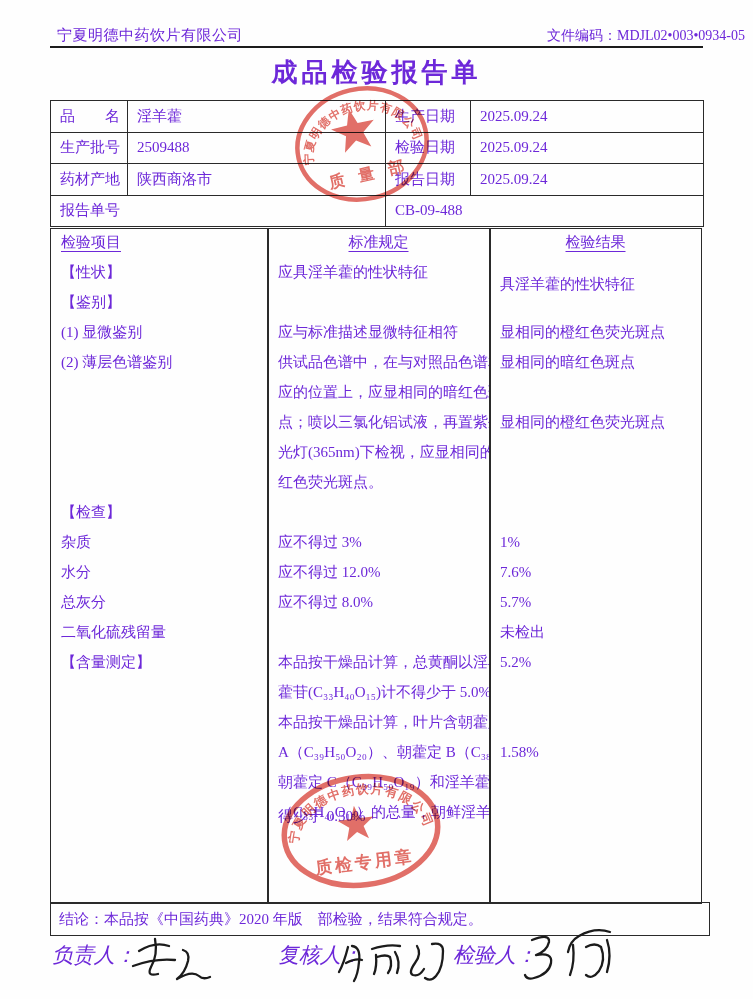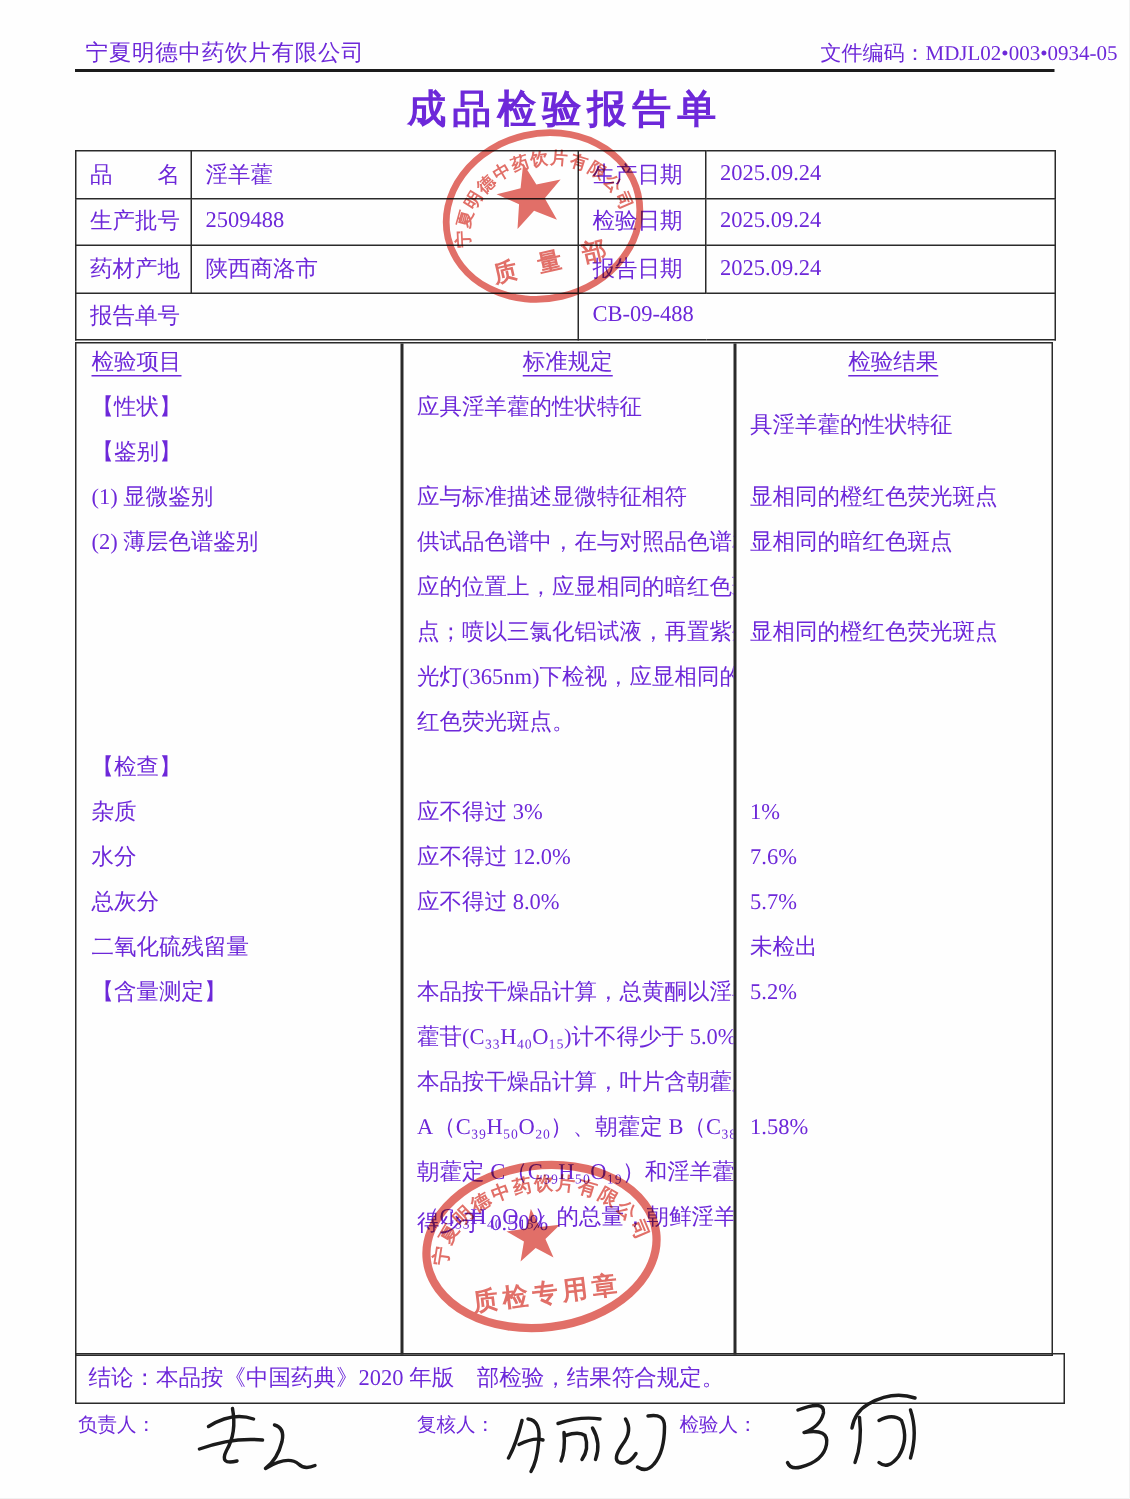--- a/index.html
+++ b/index.html
@@ -22,21 +22,21 @@
   .vline{position:absolute;top:0;bottom:0;width:1.5px;background:#2a2a2a;}
   .mcol{position:absolute;top:0;bottom:0;overflow:hidden;}
   .tline{position:absolute;left:0;right:0;height:30px;line-height:30px;font-size:15px;
     padding-left:10px;white-space:nowrap;}
   .tline.center{text-align:center;padding-left:0;}
   .tline.ul{text-decoration:underline;text-underline-offset:4px;}
   
   .conclusion{position:absolute;left:50px;top:901.5px;width:650px;height:32px;
     border:1.5px solid #2a2a2a;font-size:15px;line-height:32px;padding-left:8px;box-sizing:content-box;}
   
-  .sig-label{position:absolute;font-size:13px;top:941px;}
+  .sig-label{position:absolute;font-size:21px;top:941px;font-style:italic;}
   .sig-svg{position:absolute;}
   .sig-svg path{fill:none;stroke:#1b1b1b;stroke-width:2.3;stroke-linecap:round;stroke-linejoin:round;}
   
   .stamps{position:absolute;left:0;top:0;width:753px;height:999px;pointer-events:none;
     mix-blend-mode:multiply;opacity:.82;}
   .stamps .ring{fill:none;}
   .stamps text{font-family:"Liberation Sans","DejaVu Sans",sans-serif;font-weight:bold;}
 </style>
 </head>
 <body>

